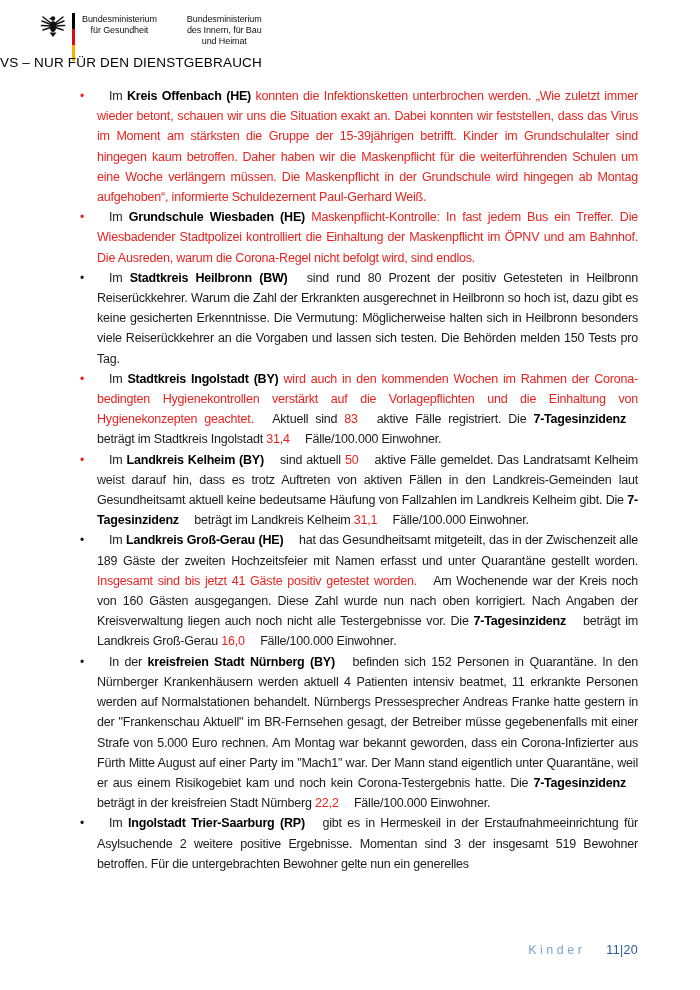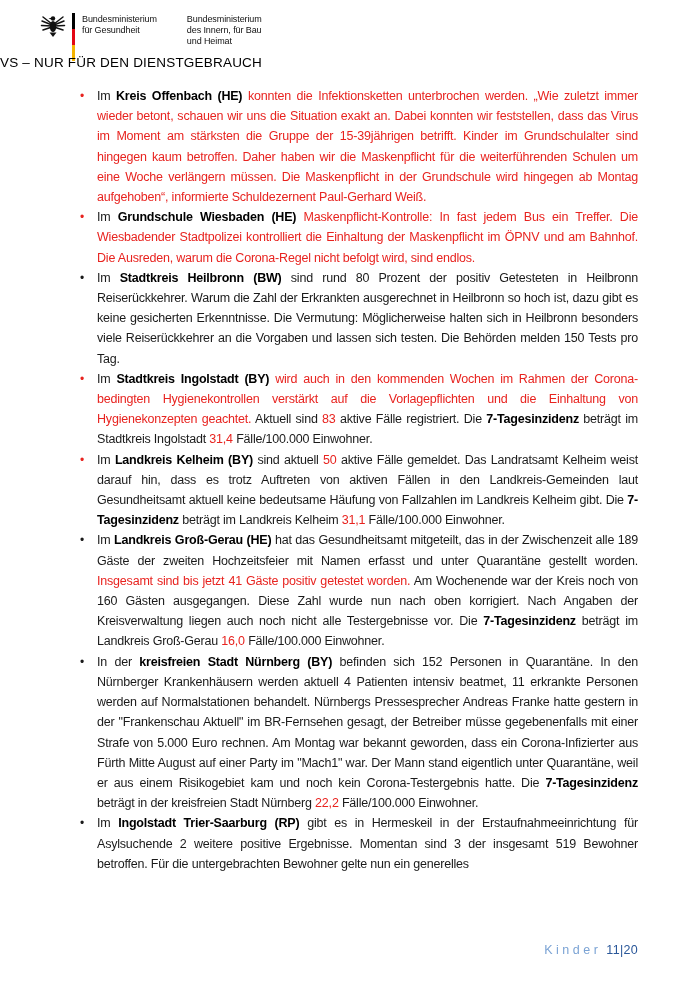--- a/index.html
+++ b/index.html
@@ -1,21 +1,21 @@
 <!DOCTYPE html>
 <html lang="de" style="--accent-red: #e8231f;"><head>
 <meta charset="utf-8">
 <style>
   html,body{margin:0;padding:0;background:#ffffff;}
   .page{
     position:relative;width:700px;height:990px;background:#ffffff;overflow:hidden;
     font-family:"Liberation Sans",sans-serif;color:#1a1a1a;
   }
   
-  .logos{position:absolute;top:11px;left:40px;display:flex;align-items:flex-start;}
+  .logos{position:absolute;top:11px;left:40px;display:flex;align-items:flex-start;text-align:center;}
   .eagle{width:26px;height:27px;margin-top:1px;}
   .stripe{width:3px;height:48px;margin:2px 7px 0 6px;display:flex;flex-direction:column;}
   .stripe .s-black{flex:1;background:#000000;}
   .stripe .s-red{flex:1;background:#e30613;}
   .stripe .s-gold{flex:1;background:#f5b300;}
   .logo-text{font-size:9px;line-height:11px;color:#111;padding-top:3px;letter-spacing:-0.1px;}
   .logo-text.second{margin-left:30px;}
   
   .classification{
     position:absolute;top:55px;left:0;right:0;text-align:left;
@@ -23,27 +23,27 @@
   }
   
   .content{position:absolute;top:86px;left:80px;right:62px;}
   .bullet-item{display:grid;grid-template-columns:17px 1fr;}
   .marker{font-size:12px;line-height:20.2px;color:#1a1a1a;}
   .marker.red{color:var(--accent-red);}
   .btext{
     text-align:justify;font-size:12.5px;line-height:20.2px;
     letter-spacing:-0.2px;color:#1a1a1a;
   }
-  .run-n{color:#1a1a1a;}
+  .run-n{color:#1a1a1a;margin-left:12px;}
   .run-b{font-weight:bold;color:#000;}
   .run-r{color:var(--accent-red);}
   
   .footer{position:absolute;top:943px;right:62px;font-size:12.5px;white-space:nowrap;}
   .seite{color:#7ba3d4;letter-spacing:3.5px;}
-  .pagenum{color:#2a5799;margin-left:5px;letter-spacing:0.3px;}
+  .pagenum{color:#2a5799;margin-left:21px;letter-spacing:0.3px;}
 </style>
 </head>
 <body>
 
 <div class="page">
 
   <div class="logos">
     <svg class="eagle" viewBox="0 0 26 27" xmlns="http://www.w3.org/2000/svg">
       <g stroke="#111" stroke-width="1.5" stroke-linecap="round">
         <line x1="12" y1="12" x2="3" y2="5"></line>

